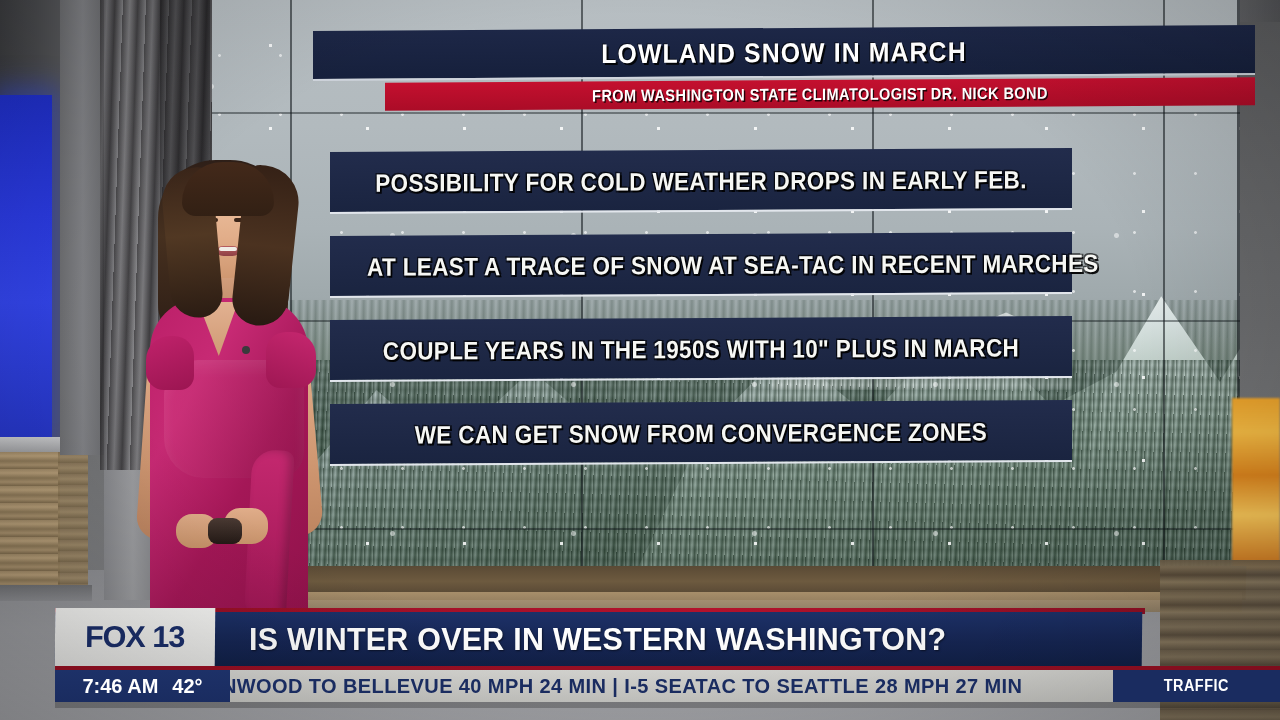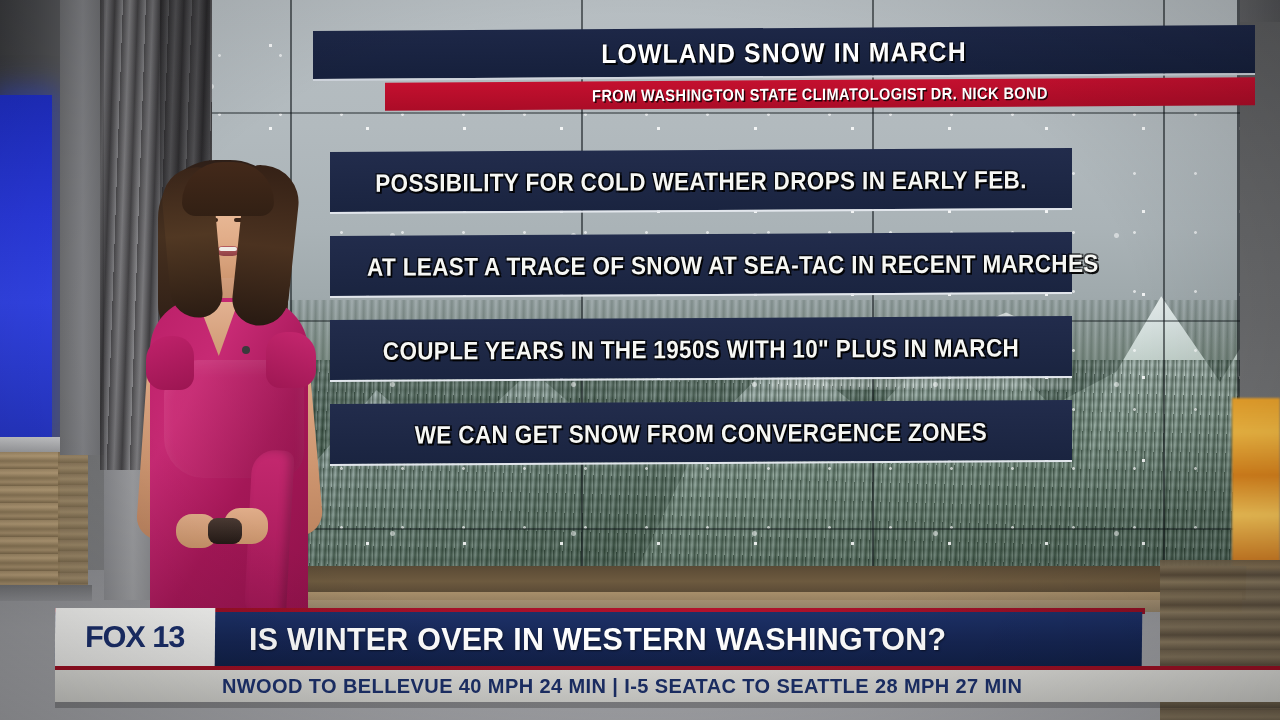--- a/index.html
+++ b/index.html
@@ -367,17 +367,24 @@
   <div class="lt-bar"></div>
   <div class="lt-bar-inner">
     <div class="lt-headline">IS WINTER OVER IN WESTERN WASHINGTON?</div>
   </div>
   <div class="fox-logo">
     <span>FOX 13</span>
   </div>
 
   <div class="ticker-red"></div>
   <div class="ticker"></div>
+  <div class="ticker-time">
+    <span class="t">7:46 AM</span>
+    <span class="d">42°</span>
+  </div>
   <div class="ticker-text">NWOOD TO BELLEVUE 40 MPH 24 MIN | I-5 SEATAC TO SEATTLE 28 MPH 27 MIN</div>
+  <div class="ticker-traffic">
+    <span>TRAFFIC</span>
+  </div>
   <div class="ticker-shadow"></div>
 
   <div class="vignette"></div>
 </div>
 
 </body></html>

